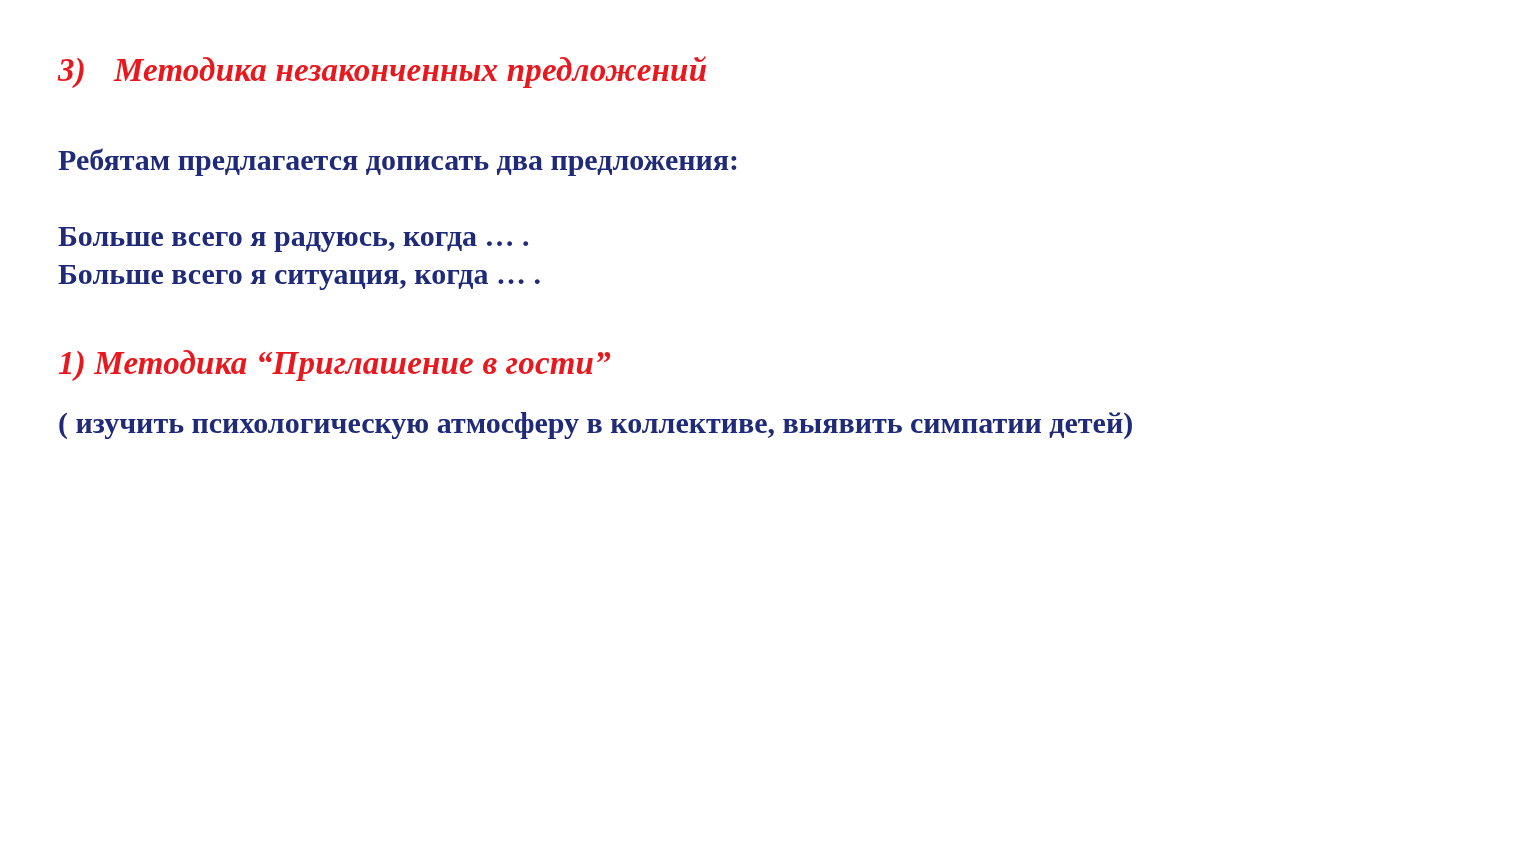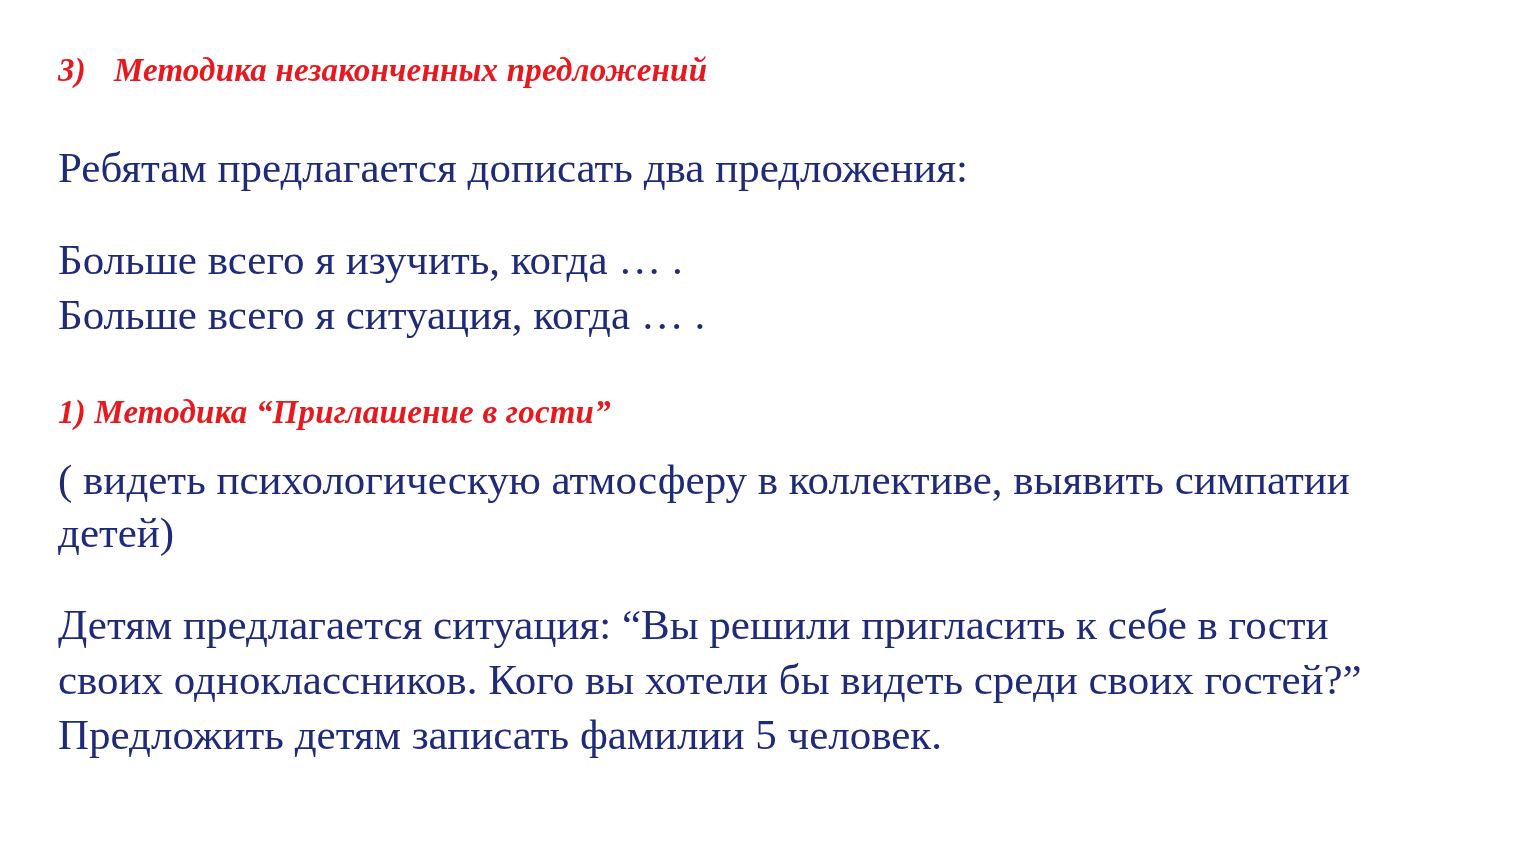--- a/index.html
+++ b/index.html
@@ -38,22 +38,22 @@
   .heading-red .num {
     display: inline-block;
     min-width: 24px;
   }
   .indent-gap {
     display: inline-block;
     width: 28px;
   }
   .body-blue {
     color: #1F2A78;
-    font-weight: normal;
-    font-size: 43px;
+    font-weight: bold;
+    font-size: 30px;
     line-height: 1.22;
   }
   .spacer-lg { height: 52px; }
   .spacer-md { height: 38px; }
   .spacer-sm { height: 22px; }
   .block-tight { line-height: 1.28; }
   .para { margin: 0; }
 </style>
 </head>
 <body>
@@ -65,34 +65,29 @@
       <span class="num">3)</span><span class="indent-gap"></span><span>Методика незаконченных предложений</span>
     </p>
 
     <div class="spacer-lg"></div>
 
     <p class="body-blue para">Ребятам предлагается дописать два предложения:</p>
 
     <div class="spacer-md"></div>
 
     <div class="body-blue block-tight">
-      <p class="para">Больше всего я изучить, когда … .</p>
+      <p class="para">Больше всего я радуюсь, когда … .</p>
       <p class="para">Больше всего я ситуация, когда … .</p>
     </div>
 
     <div class="spacer-lg"></div>
 
     <p class="heading-red para">1) Методика “Приглашение в гости”</p>
 
     <div class="spacer-sm"></div>
 
-    <p class="body-blue para">( видеть психологическую атмосферу в коллективе, выявить симпатии детей)</p>
+    <p class="body-blue para">( изучить психологическую атмосферу в коллективе, выявить симпатии детей)</p>
 
     <div class="spacer-md"></div>
 
-    <div class="body-blue block-tight">
-      <p class="para">Детям предлагается ситуация: “Вы решили пригласить к себе в гости</p>
-      <p class="para">своих одноклассников. Кого вы хотели бы видеть среди своих гостей?”</p>
-      <p class="para">Предложить детям записать фамилии 5 человек.</p>
-    </div>
 
   </div>
 </div>
 
 </body></html>

